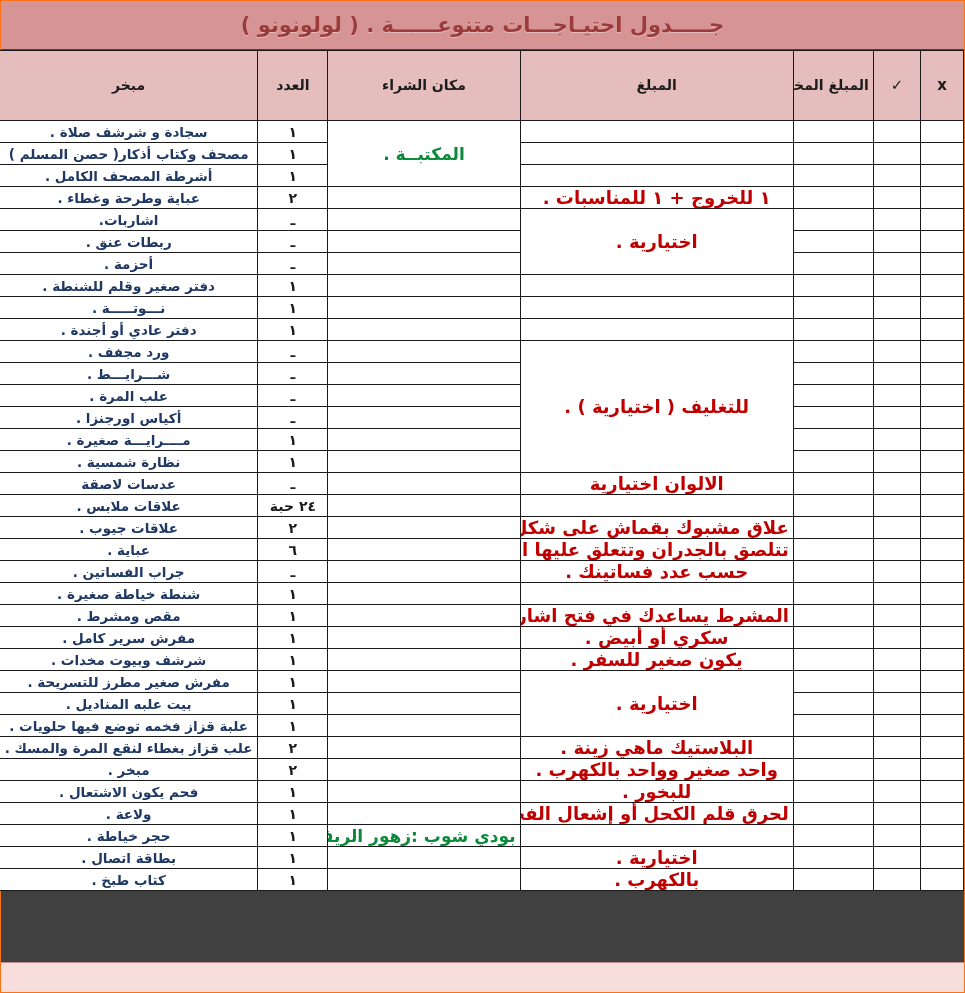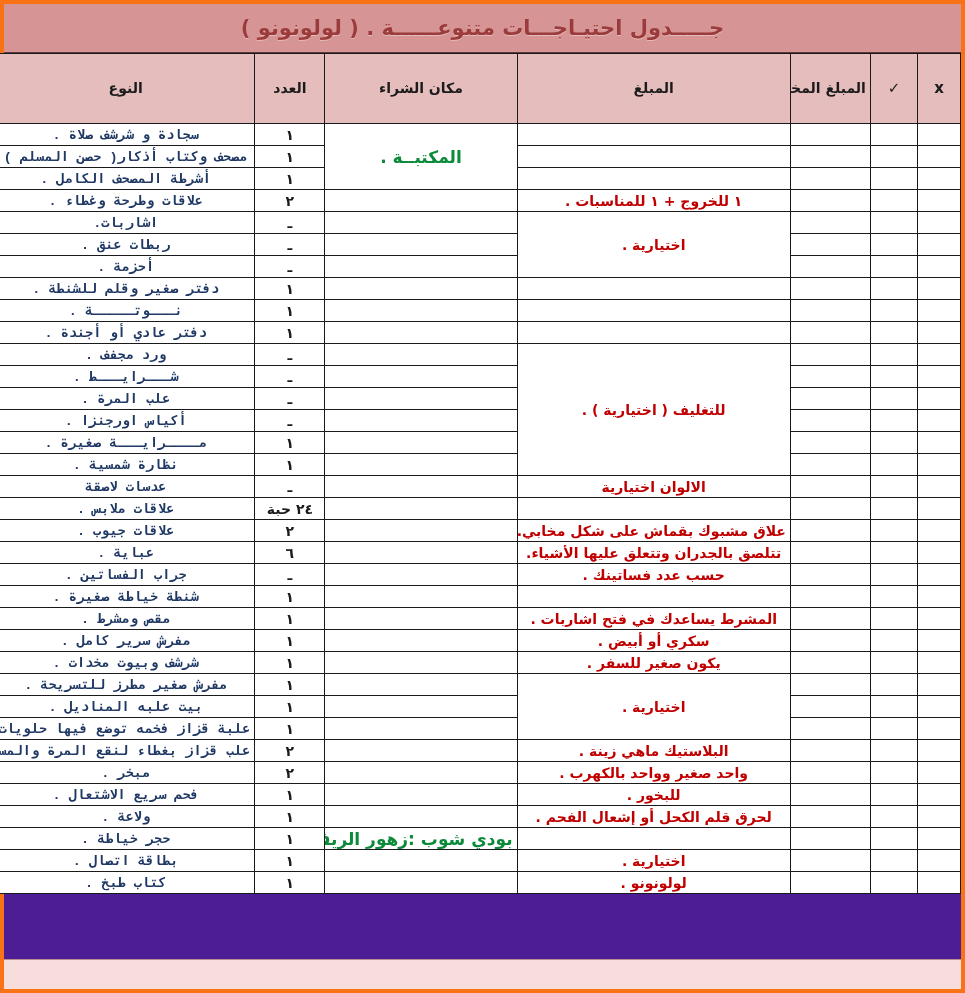--- a/index.html
+++ b/index.html
@@ -12,22 +12,22 @@
     font-family: "DejaVu Sans", "Liberation Sans", sans-serif;
     width: 965px;
     height: 993px;
     overflow: hidden;
   }
   #sheet {
     width: 965px;
     height: 993px;
     position: relative;
     box-sizing: border-box;
-    border: 4px solid #f97316;
-    background: #4c1d95;
+    border: 1px solid #f97316;
+    background: #404040;
   }
   
   .title-band {
     height: 49px;
     background: #d69494;
     border-bottom: 1px solid #5a3a3a;
     display: flex;
     align-items: center;
     justify-content: center;
     box-sizing: border-box;
@@ -72,33 +72,32 @@
     height: 22px;
     font-size: 13.5px;
     font-weight: bold;
     text-align: center;
     background: #ffffff;
   }
   td.c-type {
     color: #1f3864;
     text-align: center;
     font-size: 13.5px;
-    font-family: Liberation Mono, monospace;
   }
   td.c-count {
     color: #1b1b1b;
     font-size: 14px;
   }
   td.c-place {
     color: #0b8a3a;
     font-size: 17px;
   }
   td.c-notes {
     color: #c00000;
-    font-size: 14px;
+    font-size: 18px;
     margin-top: 18px;
   }
   td.c-amount, td.c-yes, td.c-no { background: #ffffff; }
   
   .footer-band {
     position: absolute;
     left: 0;
     right: 0;
     bottom: 0;
     height: 30px;
@@ -127,21 +126,21 @@
       <col style="width:258px">
     </colgroup>
     <thead>
       <tr>
         <th class="mark">x</th>
         <th class="mark">✓</th>
         <th>المبلغ المخصص</th>
         <th>المبلغ</th>
         <th>مكان الشراء</th>
         <th>العدد</th>
-        <th>النوع</th>
+        <th>مبخر</th>
       </tr>
     </thead>
     <tbody id="table-body">
         <tr>
           <td class="c-no"></td>
           <td class="c-yes"></td>
           <td class="c-amount"></td>
           <td class="c-notes"></td>
           <td class="c-place" rowspan="3">المكتبــة .</td>
           <td class="c-count">١</td>
@@ -163,21 +162,21 @@
           <td class="c-count">١</td>
           <td class="c-type">أشرطة المصحف الكامل .</td>
         </tr>
         <tr>
           <td class="c-no"></td>
           <td class="c-yes"></td>
           <td class="c-amount"></td>
           <td class="c-notes">١ للخروج + ١ للمناسبات .</td>
           <td class="c-place"></td>
           <td class="c-count">٢</td>
-          <td class="c-type">علاقات وطرحة وغطاء .</td>
+          <td class="c-type">عباية وطرحة وغطاء .</td>
         </tr>
         <tr>
           <td class="c-no"></td>
           <td class="c-yes"></td>
           <td class="c-amount"></td>
           <td class="c-notes" rowspan="3">اختيارية .</td>
           <td class="c-place"></td>
           <td class="c-count">ـ</td>
           <td class="c-type">اشاربات.</td>
         </tr>
@@ -397,21 +396,21 @@
           <td class="c-count">٢</td>
           <td class="c-type">مبخر .</td>
         </tr>
         <tr>
           <td class="c-no"></td>
           <td class="c-yes"></td>
           <td class="c-amount"></td>
           <td class="c-notes">للبخور .</td>
           <td class="c-place"></td>
           <td class="c-count">١</td>
-          <td class="c-type">فحم سريع الاشتعال .</td>
+          <td class="c-type">فحم يكون الاشتعال .</td>
         </tr>
         <tr>
           <td class="c-no"></td>
           <td class="c-yes"></td>
           <td class="c-amount"></td>
           <td class="c-notes">لحرق قلم الكحل أو إشعال الفحم .</td>
           <td class="c-place"></td>
           <td class="c-count">١</td>
           <td class="c-type">ولاعة .</td>
         </tr>
@@ -430,21 +429,21 @@
           <td class="c-amount"></td>
           <td class="c-notes">اختيارية .</td>
           <td class="c-place"></td>
           <td class="c-count">١</td>
           <td class="c-type">بطاقة اتصال .</td>
         </tr>
         <tr>
           <td class="c-no"></td>
           <td class="c-yes"></td>
           <td class="c-amount"></td>
-          <td class="c-notes">لولونونو .</td>
+          <td class="c-notes">بالكهرب .</td>
           <td class="c-place"></td>
           <td class="c-count">١</td>
           <td class="c-type">كتاب طبخ .</td>
         </tr>
       </tbody>
   </table>
 
   <div class="footer-band"></div>
 </div>
 

